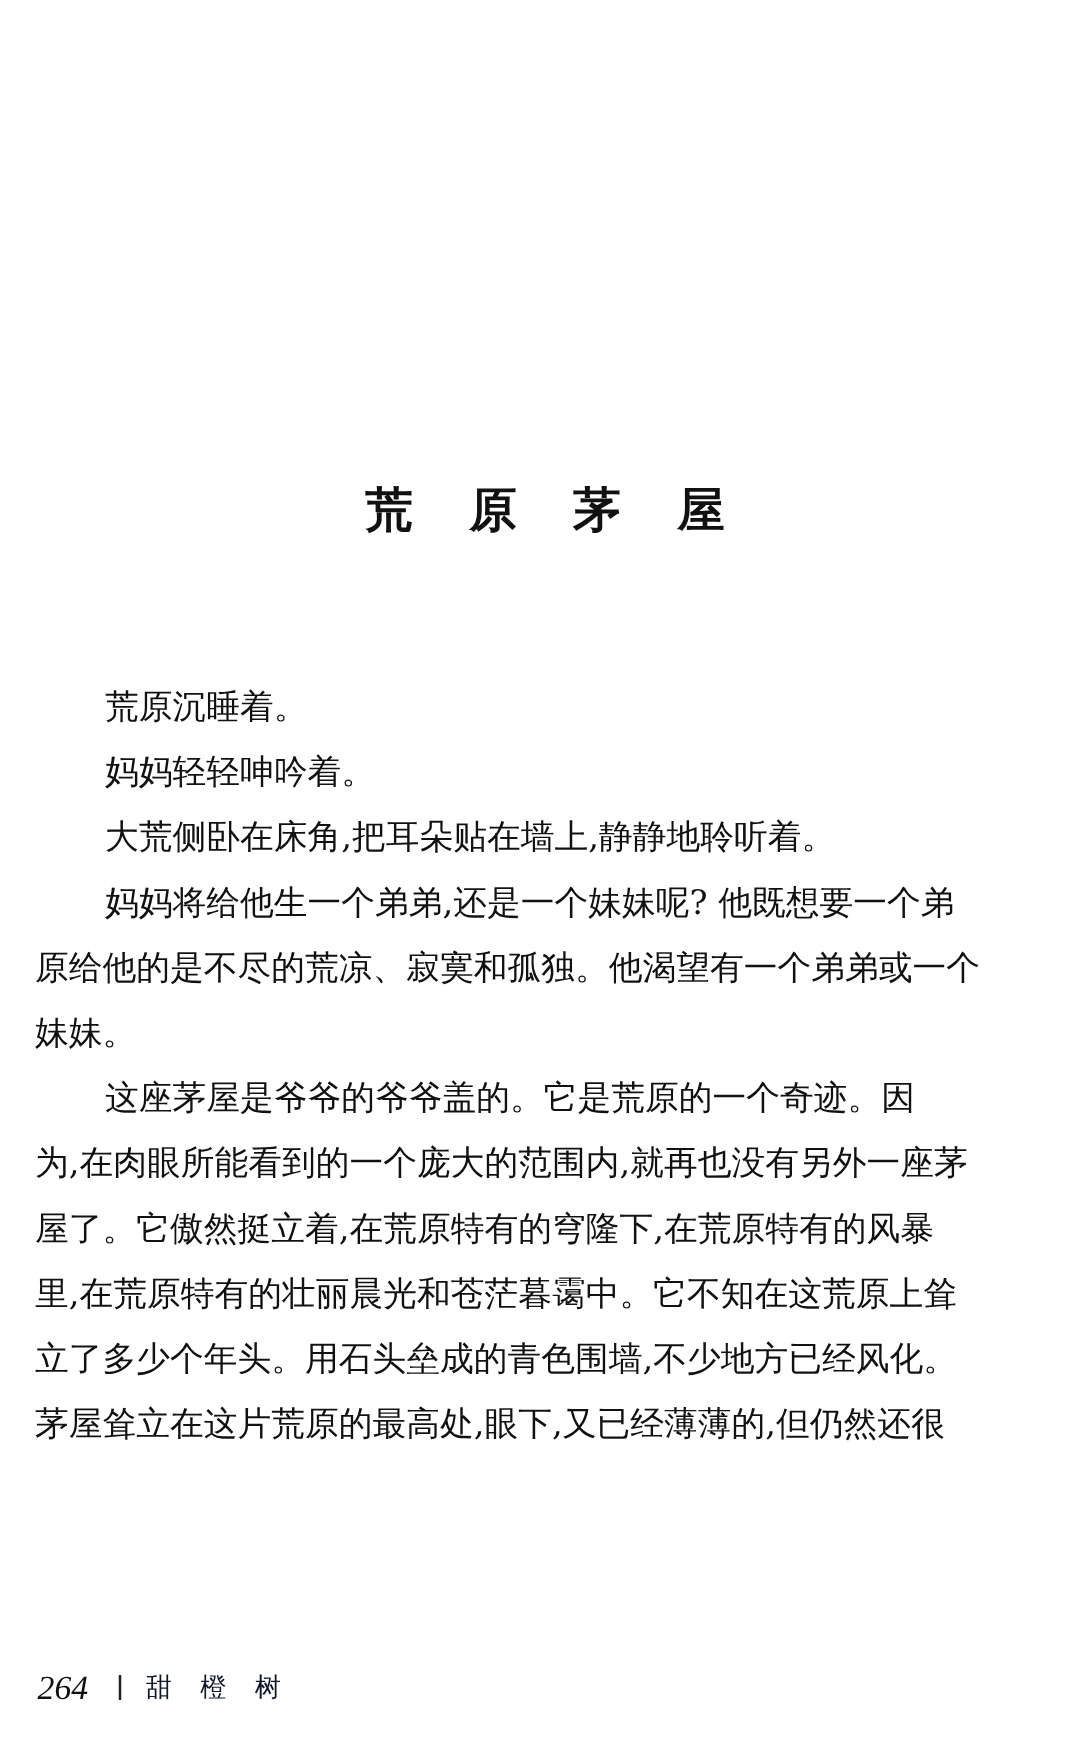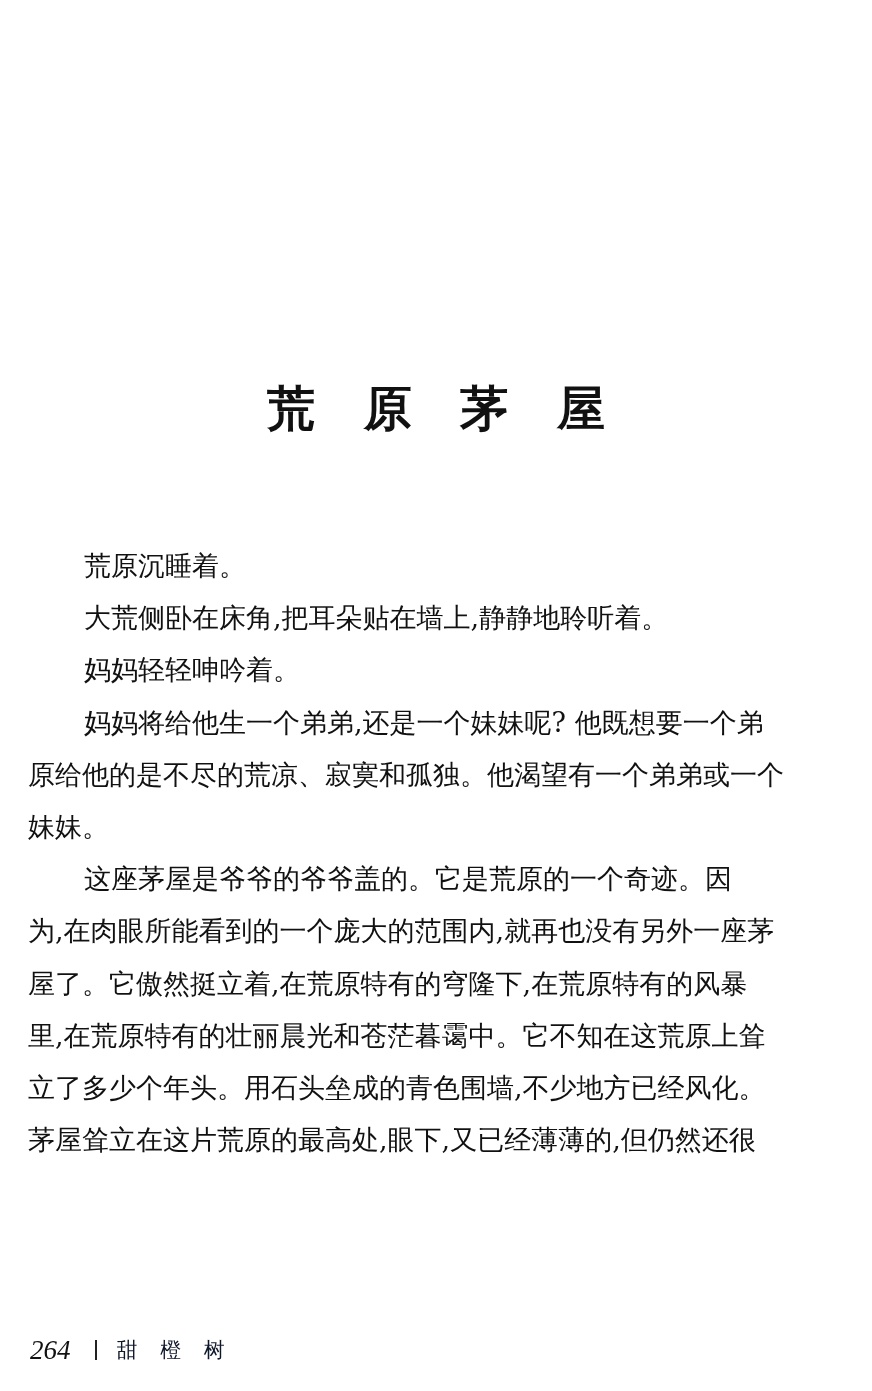--- a/index.html
+++ b/index.html
@@ -1,20 +1,20 @@
 <!DOCTYPE html>
 <html><head>
   <meta charset="utf-8">
   <style>
     html, body { margin: 0; padding: 0; background: #ffffff; }
     body { width: 872px; height: 1391px; position: relative; overflow: hidden; color: #111; }
     .title {
       position: absolute; left: 0; width: 872px; top: 382px;
       text-align: center; font-family: "DejaVu Sans", sans-serif;
-      font-weight: bold; font-size: 48px; letter-spacing: 16px; line-height: 52px;
+      font-weight: bold; font-size: 38px; letter-spacing: 16px; line-height: 52px;
       padding-left: 16px; box-sizing: border-box;
     }
     .body-text {
       position: absolute; left: 28px; top: 540px; width: 816px;
       font-family: "DejaVu Serif", serif; font-size: 27px; line-height: 52.2px;
     }
     .para { margin: 0; text-indent: 2em; text-align: justify; }
     .para .line { display: block; white-space: nowrap; text-indent: 0; }
     .para .line.first { padding-left: 56px; }
     .footer {
@@ -28,24 +28,24 @@
 </head>
 <body>
 
 <div class="title">荒 原 茅 屋</div>
 
 <div class="body-text">
   <p class="para">
     <span class="line first">荒原沉睡着。</span>
   </p>
   <p class="para">
-    <span class="line first">大荒侧卧在床角,把耳朵贴在墙上,静静地聆听着。</span>
+    <span class="line first">妈妈轻轻呻吟着。</span>
   </p>
   <p class="para">
-    <span class="line first">妈妈轻轻呻吟着。</span>
+    <span class="line first">大荒侧卧在床角,把耳朵贴在墙上,静静地聆听着。</span>
   </p>
   <p class="para">
     <span class="line first">妈妈将给他生一个弟弟,还是一个妹妹呢? 他既想要一个弟</span>
     <span class="line">原给他的是不尽的荒凉、寂寞和孤独。他渴望有一个弟弟或一个</span>
     <span class="line">妹妹。</span>
   </p>
   <p class="para">
     <span class="line first">这座茅屋是爷爷的爷爷盖的。它是荒原的一个奇迹。因</span>
     <span class="line">为,在肉眼所能看到的一个庞大的范围内,就再也没有另外一座茅</span>
     <span class="line">屋了。它傲然挺立着,在荒原特有的穹隆下,在荒原特有的风暴</span>

